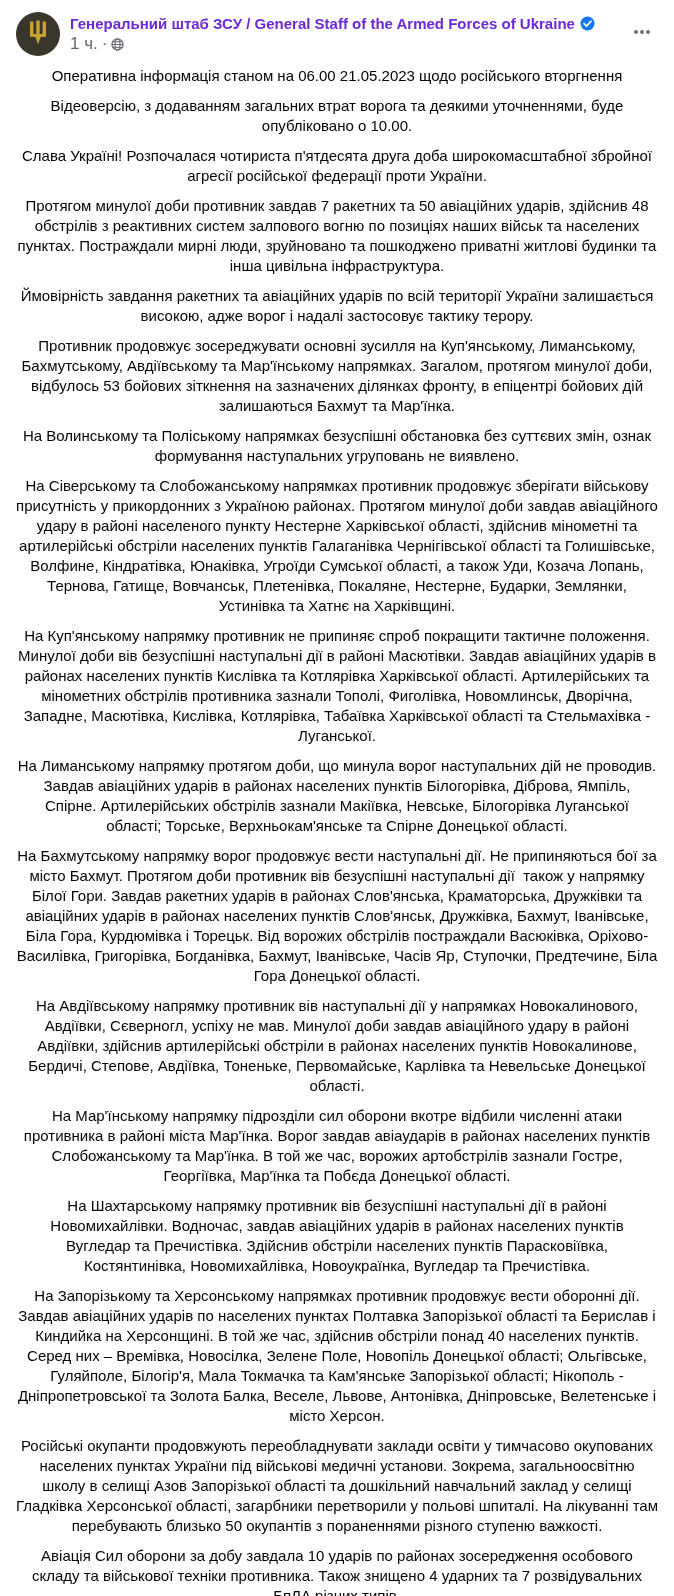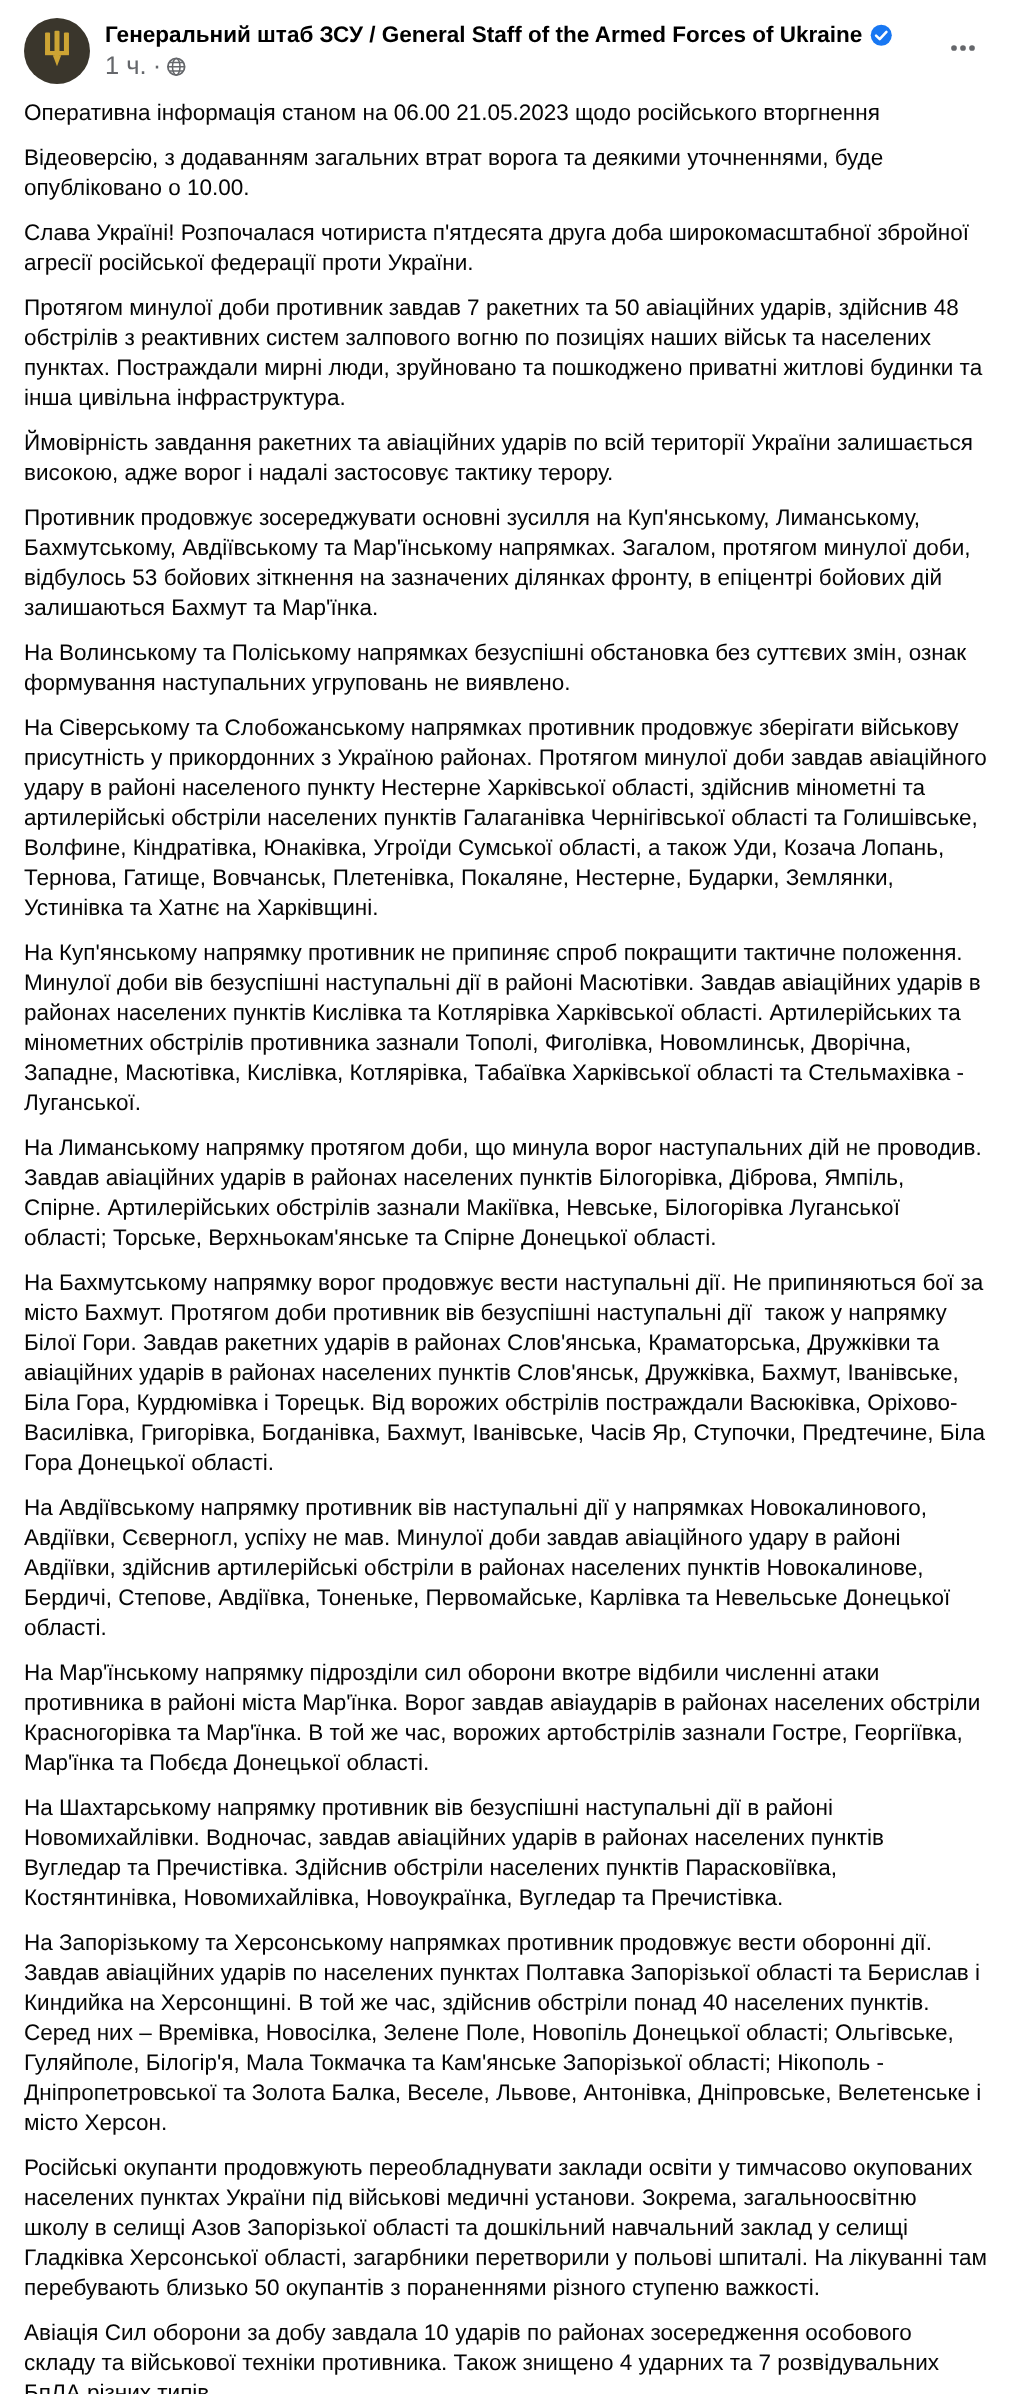--- a/index.html
+++ b/index.html
@@ -40,21 +40,21 @@
   }
   .name-row {
     display: flex;
     align-items: center;
     gap: 5px;
     padding-top: 2px;
   }
   .page-name {
     font-size: 15px;
     font-weight: 700;
-    color: #000000;
+    color: #6d28d9;
     line-height: 19px;
     cursor: pointer;
     white-space: nowrap;
   }
   .verified {
     display: inline-flex;
     flex: 0 0 auto;
   }
   .meta-row {
     display: flex;
@@ -79,20 +79,21 @@
   }
   .post-body {
     padding: 2px 16px 16px 16px;
     font-size: 15px;
     line-height: 20px;
     color: #050505;
   }
   .post-body p {
     margin: 0 0 10px 0;
     white-space: pre-wrap;
+    text-align: center;
   }
   .post-body p:last-child { margin-bottom: 0; }
 </style>
 </head>
 <body>
 
 <div class="post">
 
   <div class="post-header">
 
@@ -155,20 +156,20 @@
       <p>Слава Україні! Розпочалася чотириста п'ятдесята друга доба широкомасштабної збройної агресії російської федерації проти України.</p>
       <p>Протягом минулої доби противник завдав 7 ракетних та 50 авіаційних ударів, здійснив 48 обстрілів з реактивних систем залпового вогню по позиціях наших військ та населених пунктах. Постраждали мирні люди, зруйновано та пошкоджено приватні житлові будинки та інша цивільна інфраструктура.</p>
       <p>Ймовірність завдання ракетних та авіаційних ударів по всій території України залишається високою, адже ворог і надалі застосовує тактику терору.</p>
       <p>Противник продовжує зосереджувати основні зусилля на Куп'янському, Лиманському, Бахмутському, Авдіївському та Мар'їнському напрямках. Загалом, протягом минулої доби, відбулось 53 бойових зіткнення на зазначених ділянках фронту, в епіцентрі бойових дій залишаються Бахмут та Мар'їнка.</p>
       <p>На Волинському та Поліському напрямках безуспішні обстановка без суттєвих змін, ознак формування наступальних угруповань не виявлено.</p>
       <p>На Сіверському та Слобожанському напрямках противник продовжує зберігати військову присутність у прикордонних з Україною районах. Протягом минулої доби завдав авіаційного удару в районі населеного пункту Нестерне Харківської області, здійснив мінометні та артилерійські обстріли населених пунктів Галаганівка Чернігівської області та Голишівське, Волфине, Кіндратівка, Юнаківка, Угроїди Сумської області, а також Уди, Козача Лопань, Тернова, Гатище, Вовчанськ, Плетенівка, Покаляне, Нестерне, Бударки, Землянки, Устинівка та Хатнє на Харківщині.</p>
       <p>На Куп'янському напрямку противник не припиняє спроб покращити тактичне положення. Минулої доби вів безуспішні наступальні дії в районі Масютівки. Завдав авіаційних ударів в районах населених пунктів Кислівка та Котлярівка Харківської області. Артилерійських та мінометних обстрілів противника зазнали Тополі, Фиголівка, Новомлинськ, Дворічна, Западне, Масютівка, Кислівка, Котлярівка, Табаївка Харківської області та Стельмахівка - Луганської.</p>
       <p>На Лиманському напрямку протягом доби, що минула ворог наступальних дій не проводив. Завдав авіаційних ударів в районах населених пунктів Білогорівка, Діброва, Ямпіль, Спірне. Артилерійських обстрілів зазнали Макіївка, Невське, Білогорівка Луганської області; Торське, Верхньокам'янське та Спірне Донецької області.</p>
       <p>На Бахмутському напрямку ворог продовжує вести наступальні дії. Не припиняються бої за місто Бахмут. Протягом доби противник вів безуспішні наступальні дії  також у напрямку Білої Гори. Завдав ракетних ударів в районах Слов'янська, Краматорська, Дружківки та авіаційних ударів в районах населених пунктів Слов'янськ, Дружківка, Бахмут, Іванівське, Біла Гора, Курдюмівка і Торецьк. Від ворожих обстрілів постраждали Васюківка, Оріхово-Василівка, Григорівка, Богданівка, Бахмут, Іванівське, Часів Яр, Ступочки, Предтечине, Біла Гора Донецької області.</p>
       <p>На Авдіївському напрямку противник вів наступальні дії у напрямках Новокалинового, Авдіївки, Сєверногл, успіху не мав. Минулої доби завдав авіаційного удару в районі Авдіївки, здійснив артилерійські обстріли в районах населених пунктів Новокалинове, Бердичі, Степове, Авдіївка, Тоненьке, Первомайське, Карлівка та Невельське Донецької області.</p>
-      <p>На Мар'їнському напрямку підрозділи сил оборони вкотре відбили численні атаки противника в районі міста Мар'їнка. Ворог завдав авіаударів в районах населених обстріли Красногорівка та Мар'їнка. В той же час, ворожих артобстрілів зазнали Гостре, Георгіївка, Мар'їнка та Побєда Донецької області.</p>
+      <p>На Мар'їнському напрямку підрозділи сил оборони вкотре відбили численні атаки противника в районі міста Мар'їнка. Ворог завдав авіаударів в районах населених пунктів Слобожанському та Мар'їнка. В той же час, ворожих артобстрілів зазнали Гостре, Георгіївка, Мар'їнка та Побєда Донецької області.</p>
       <p>На Шахтарському напрямку противник вів безуспішні наступальні дії в районі Новомихайлівки. Водночас, завдав авіаційних ударів в районах населених пунктів Вугледар та Пречистівка. Здійснив обстріли населених пунктів Парасковіївка, Костянтинівка, Новомихайлівка, Новоукраїнка, Вугледар та Пречистівка.</p>
       <p>На Запорізькому та Херсонському напрямках противник продовжує вести оборонні дії. Завдав авіаційних ударів по населених пунктах Полтавка Запорізької області та Берислав і Киндийка на Херсонщині. В той же час, здійснив обстріли понад 40 населених пунктів. Серед них – Времівка, Новосілка, Зелене Поле, Новопіль Донецької області; Ольгівське,  Гуляйполе, Білогір'я, Мала Токмачка та Кам'янське Запорізької області; Нікополь - Дніпропетровської та Золота Балка, Веселе, Львове, Антонівка, Дніпровське, Велетенське і місто Херсон.</p>
       <p>Російські окупанти продовжують переобладнувати заклади освіти у тимчасово окупованих населених пунктах України під військові медичні установи. Зокрема, загальноосвітню школу в селищі Азов Запорізької області та дошкільний навчальний заклад у селищі Гладківка Херсонської області, загарбники перетворили у польові шпиталі. На лікуванні там перебувають близько 50 окупантів з пораненнями різного ступеню важкості.</p>
       <p>Авіація Сил оборони за добу завдала 10 ударів по районах зосередження особового складу та військової техніки противника. Також знищено 4 ударних та 7 розвідувальних БпЛА різних типів.</p>
     </div>
 
 </div>
 
 </body></html>

